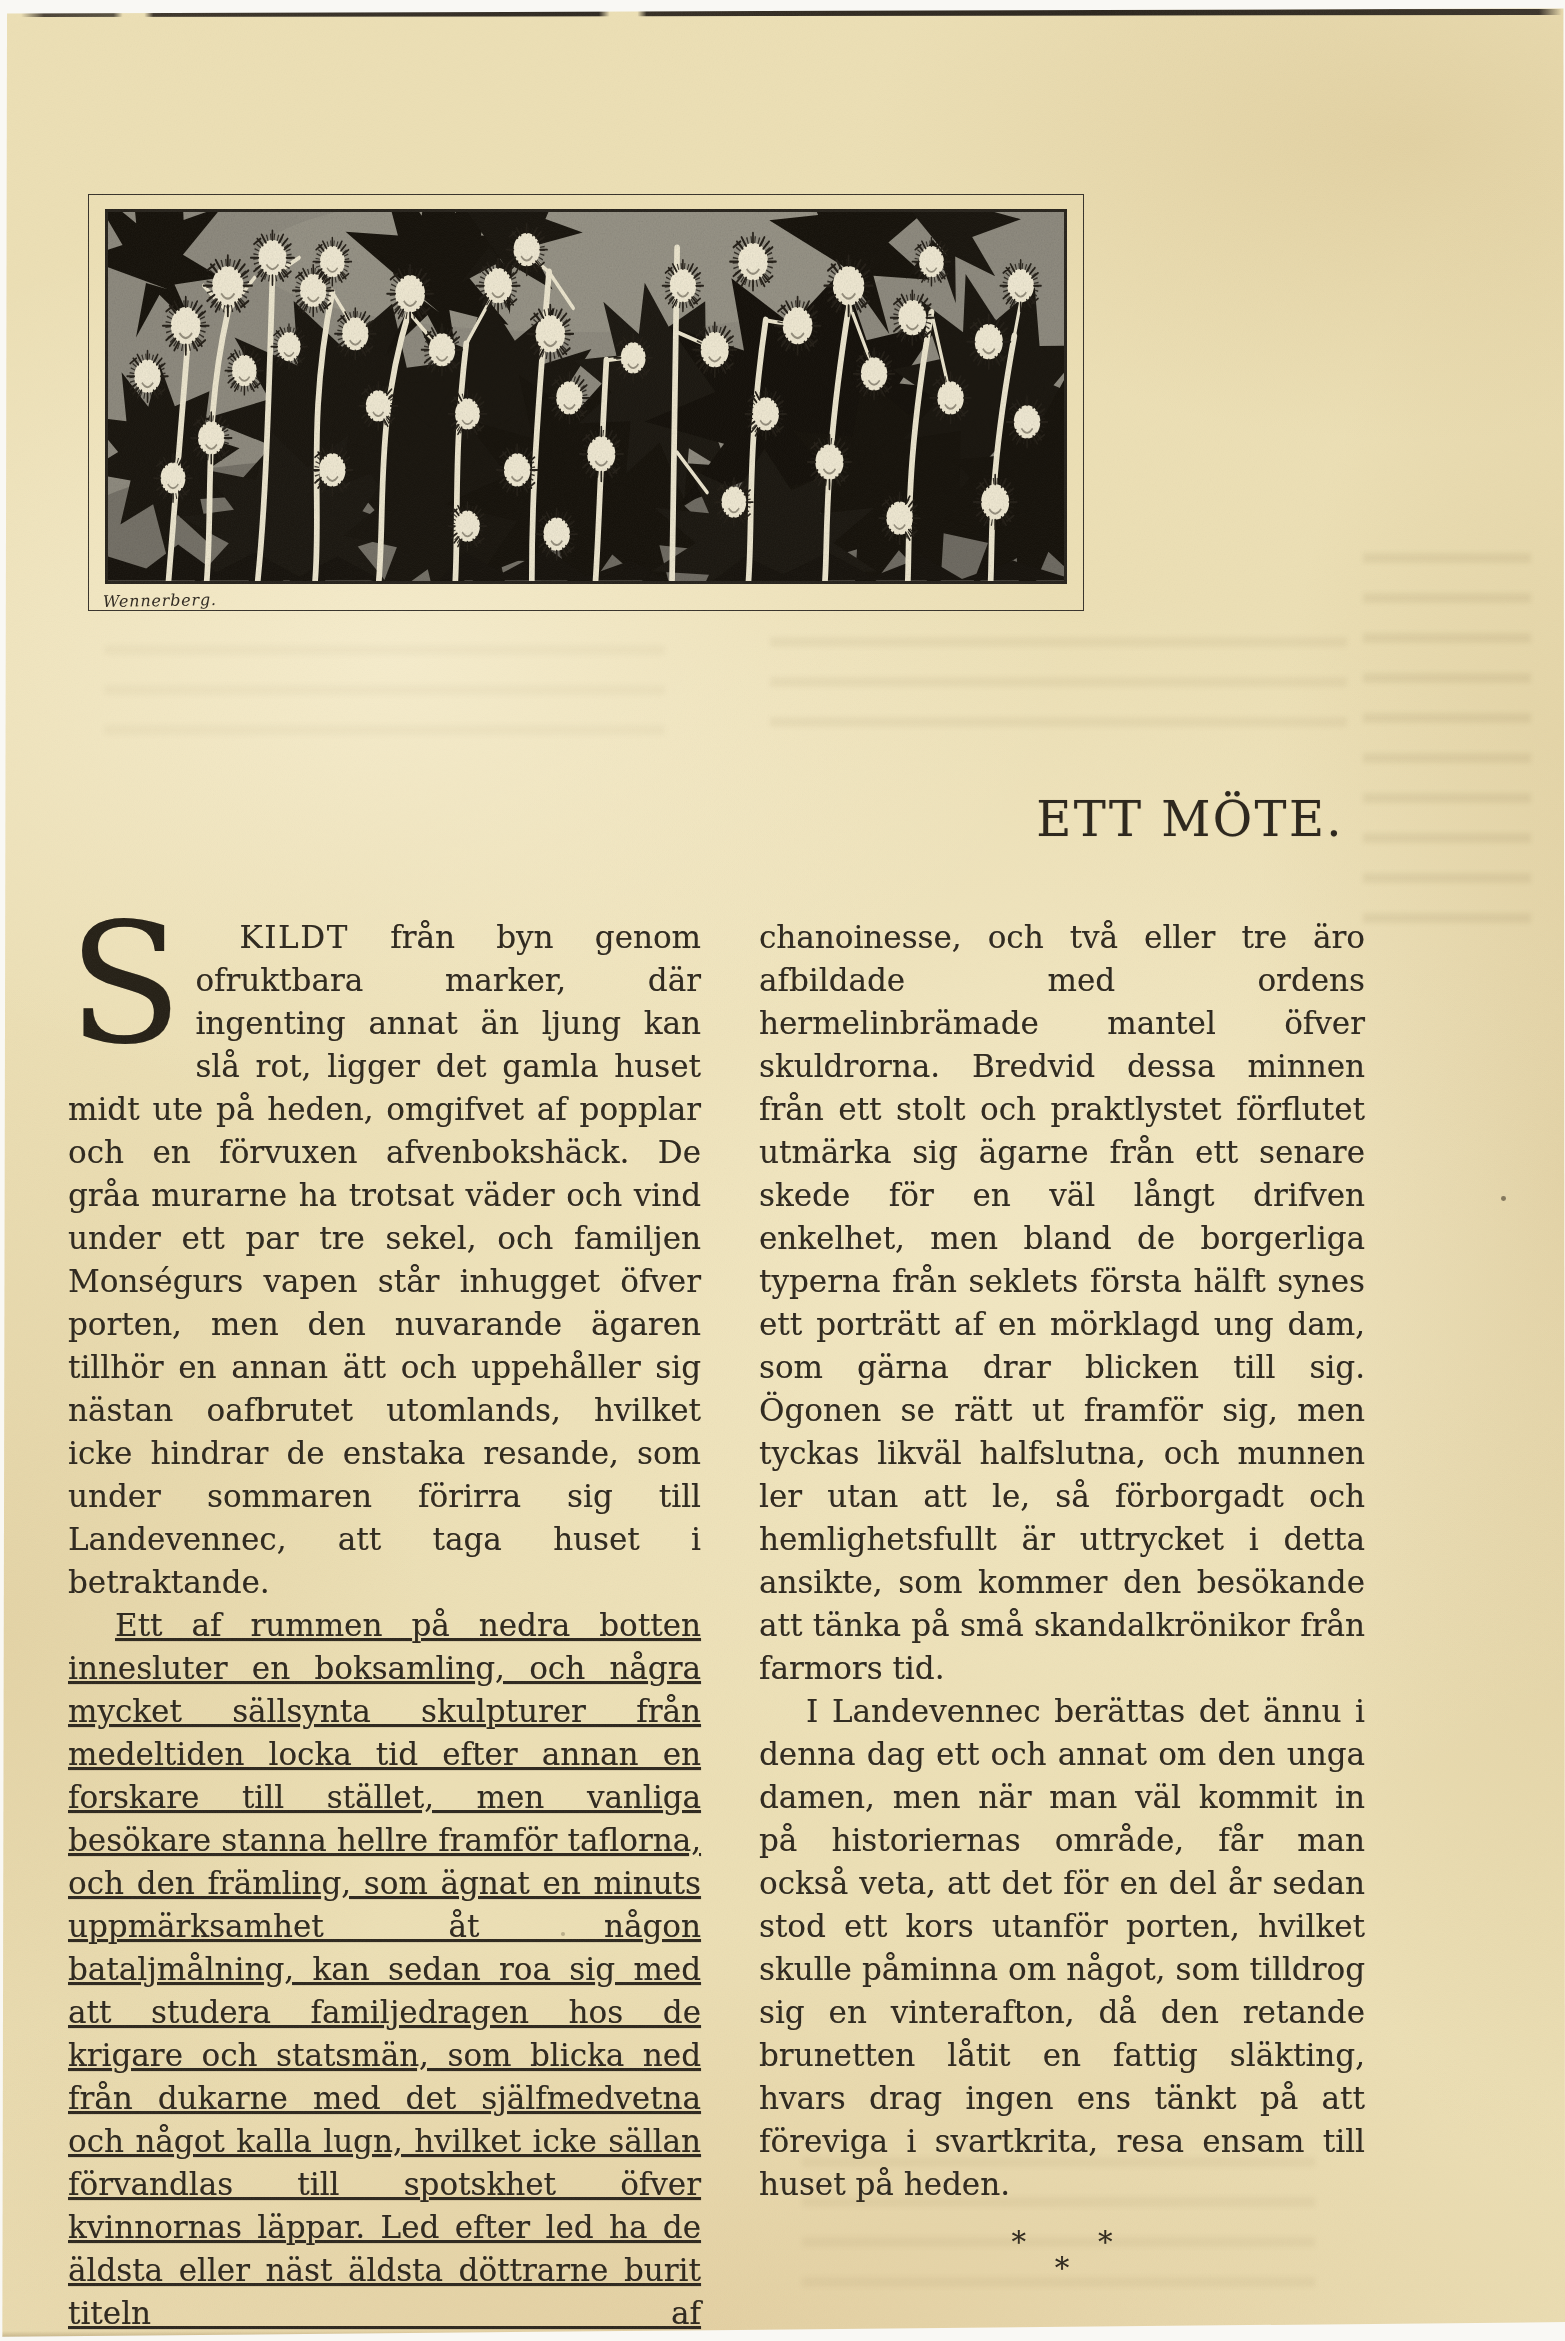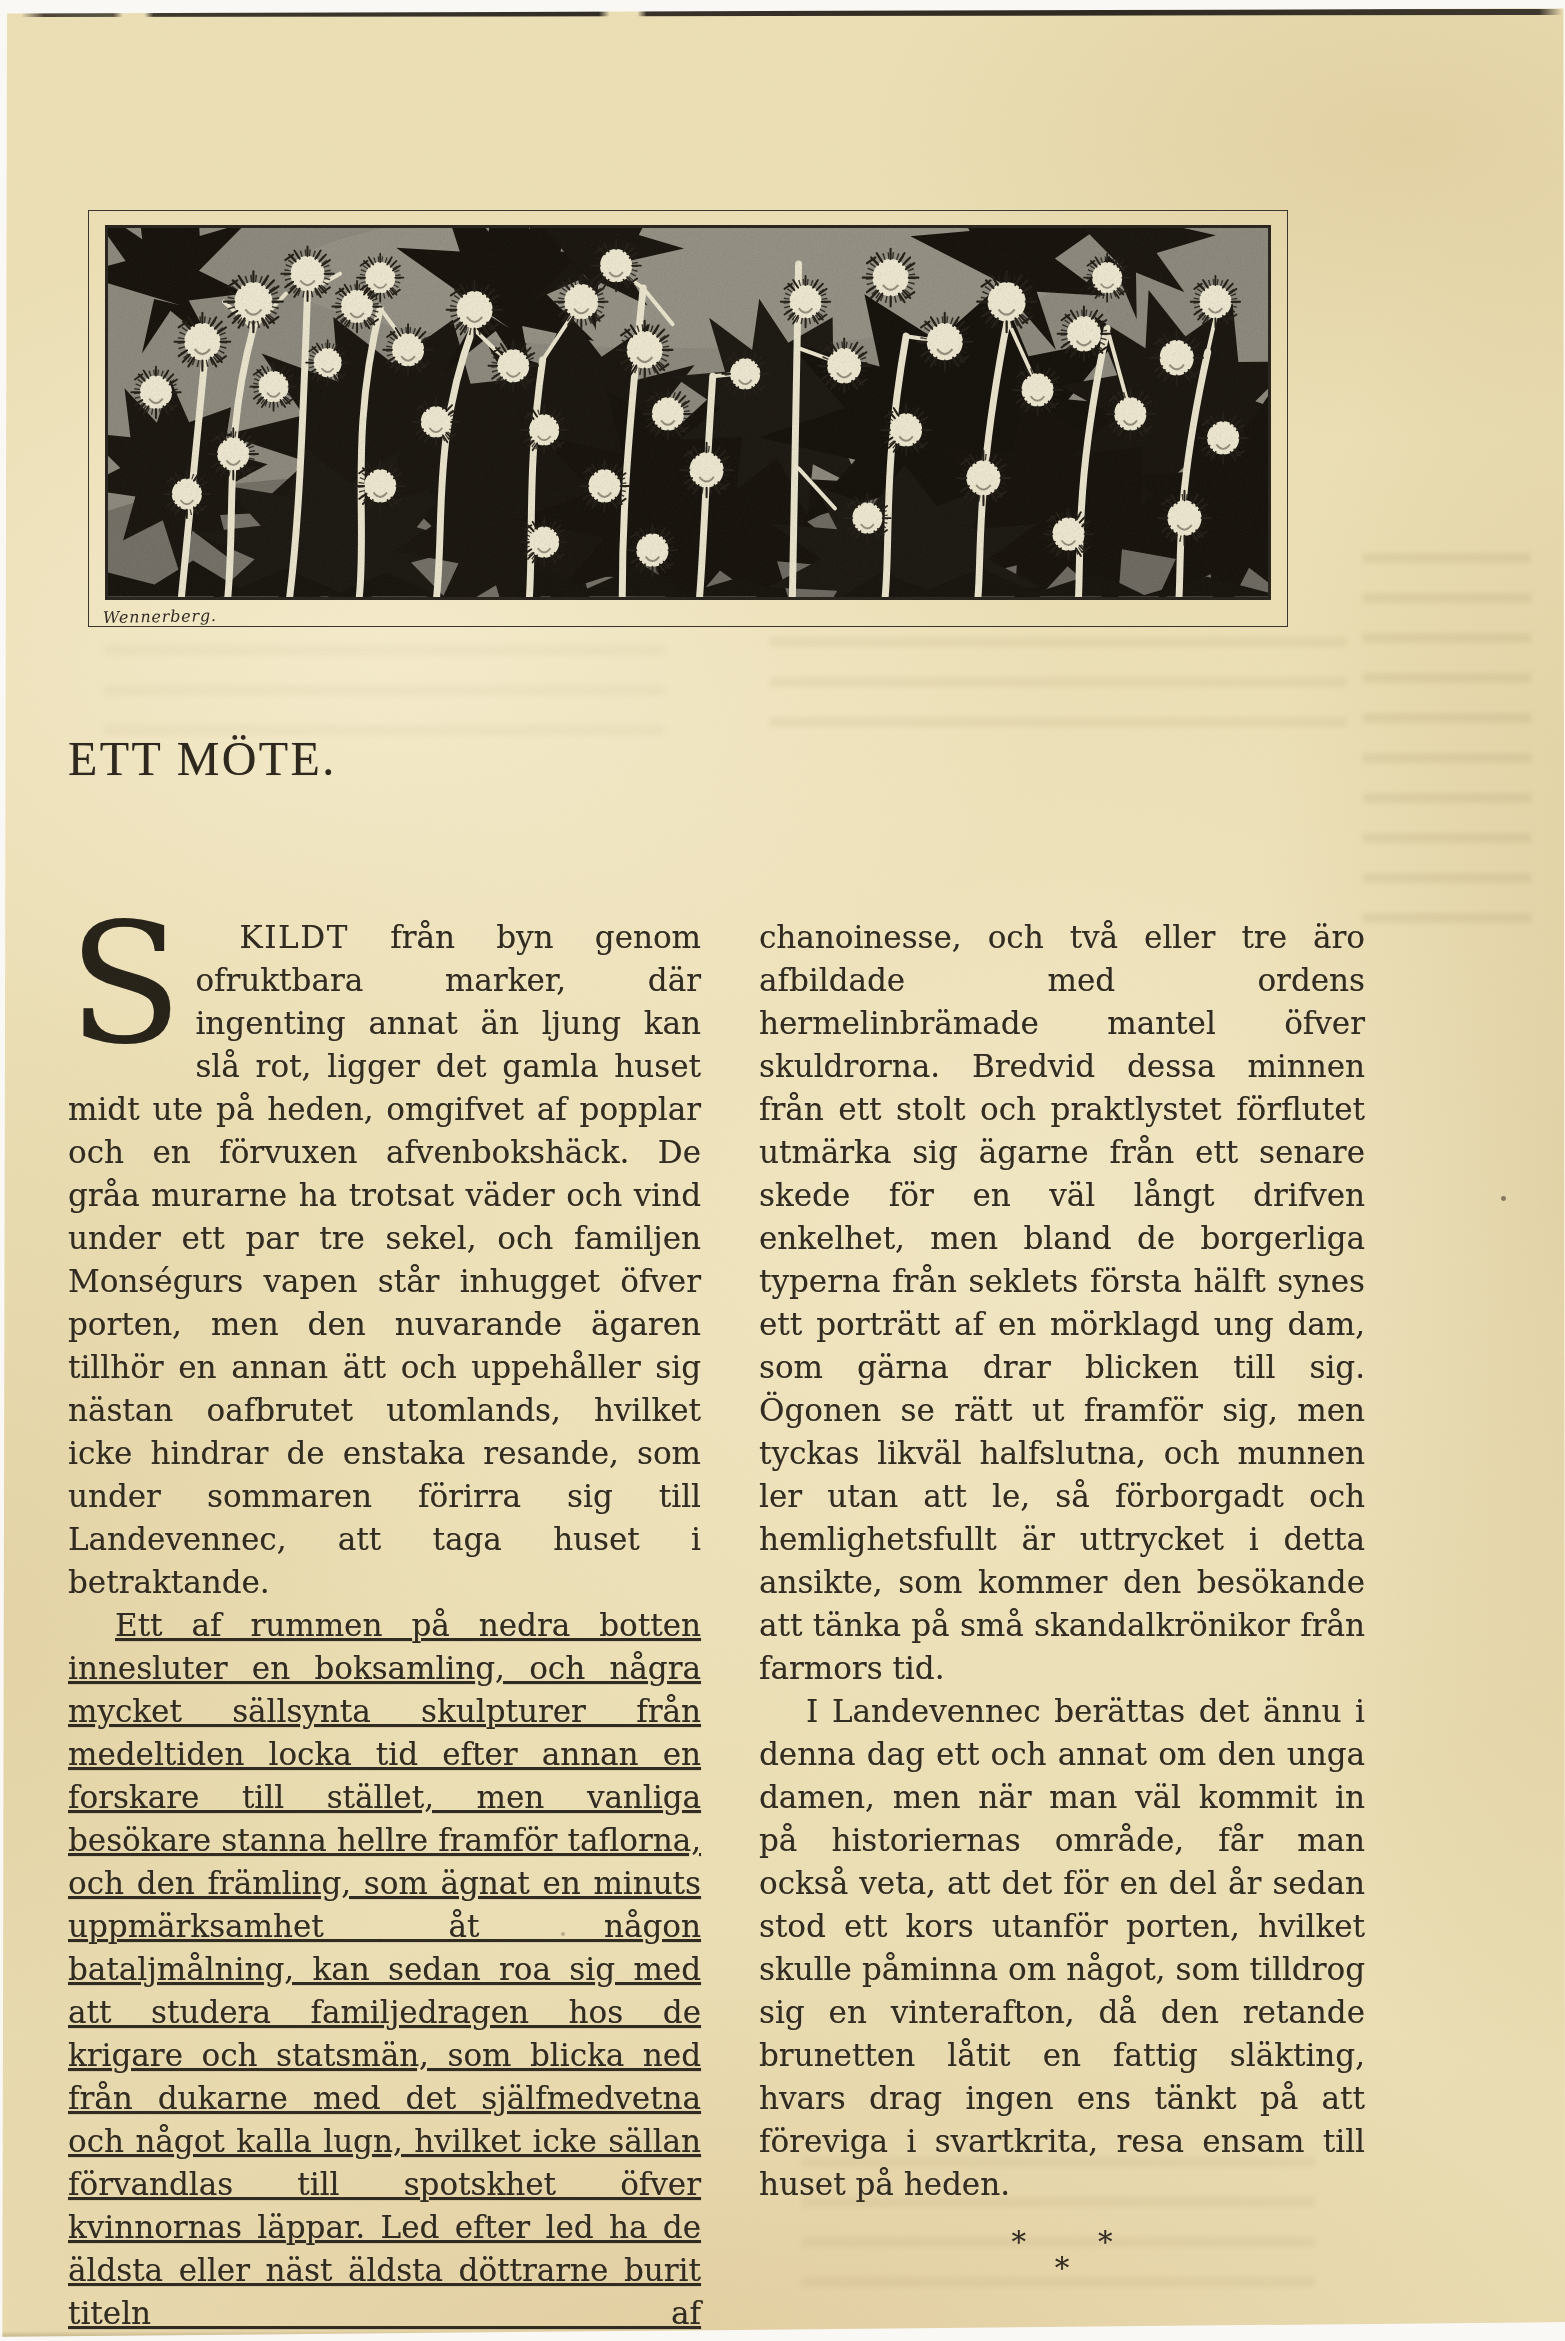--- a/index.html
+++ b/index.html
@@ -30,36 +30,36 @@
     background:linear-gradient(90deg,
       rgba(58,50,40,0) 0%, #4a4134 1.5%, #57503f 6%, rgba(58,50,40,0) 6.6%,
       rgba(58,50,40,0) 8%, #3d352a 8.6%, #2e2820 37.5%, rgba(58,50,40,0) 38.2%,
       rgba(58,50,40,0) 40%, #352e24 40.6%, #2b251d 70%, #3a332a 98.5%, rgba(58,50,40,0) 100%);
     transform:rotate(-0.08deg);
   }
   .page-grain{position:absolute;inset:0;width:100%;height:100%;opacity:.06;pointer-events:none;}
 
   
   .illus-frame{
-    position:absolute;left:88px;top:194px;width:1200px;height:417px;
-    border:1.6px solid #37322a;box-sizing:border-box;margin-top:16px;
+    position:absolute;left:88px;top:194px;width:996px;height:417px;
+    border:1.6px solid #37322a;box-sizing:border-box;
   }
   .illus-inner{
     position:absolute;left:16px;top:14.4px;right:16px;bottom:26px;
     border:3.2px solid #26221b;background:#8e8a7e;overflow:hidden;
   }
   .illus-inner svg{display:block;width:100%;height:100%;}
   .illus-signature{
     position:absolute;left:14.4px;bottom:0px;
     font-style:italic;font-size:16px;letter-spacing:0.8px;color:#2f2920;
     transform:rotate(-1deg);
   }
 
   
-  .title-block{position:absolute;left:68px;top:735px;width:1276px;text-align:left;color:#2a241a;font-family:Liberation Serif, serif;}
+  .title-block{position:absolute;left:68px;top:795px;width:1276px;text-align:right;color:#2a241a;}
   .article-title{
     margin:0;font-size:48px;font-weight:normal;letter-spacing:2.4px;line-height:1;
     text-shadow:0 0 0.8px rgba(42,36,26,.4);
   }
   .article-byline{
     margin:34px 0 0 0;font-size:31px;letter-spacing:1.6px;word-spacing:6.4px;line-height:1;
     text-shadow:0 0 0.8px rgba(42,36,26,.35);
   }
   .byline-prefix{font-variant:small-caps;}
 

